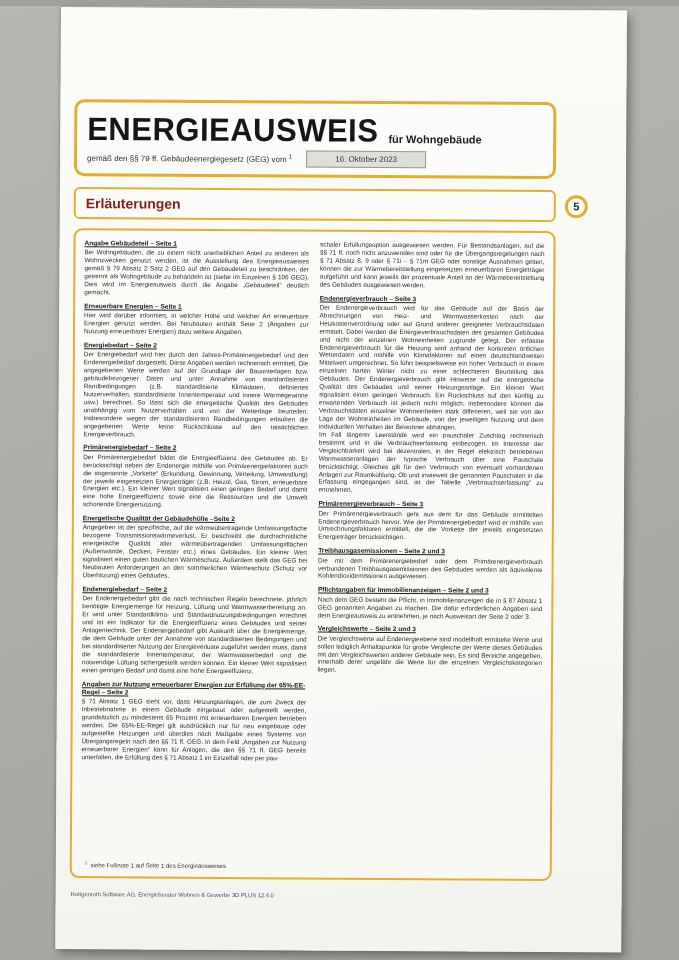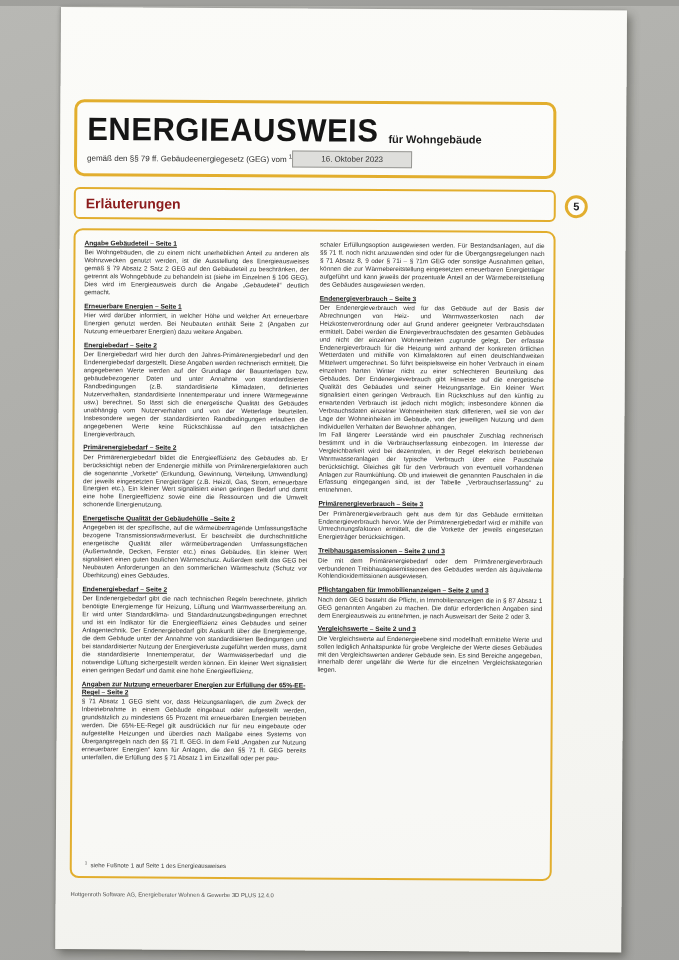--- a/index.html
+++ b/index.html
@@ -30,21 +30,21 @@
   .title-row { display: flex; align-items: flex-end; gap: 10px; }
   .big-title {
     font-size: 31px; font-weight: 700; letter-spacing: .5px; color: #161616;
     line-height: 1; transform: scaleY(1.04); transform-origin: bottom left;
   }
   .subtitle { font-size: 11px; font-weight: 700; color: #1c1c1c; padding-bottom: 2px; margin-top: 24px; }
   .law-row { display: flex; align-items: center; margin-top: 4px; }
   .law-text { font-size: 8px; color: #2c2c2c; }
   .law-text sup { font-size: 6px; }
   .date-box {
-    min-width: 120px; text-align: center;
+    margin-left: 14px; min-width: 120px; text-align: center;
     background: #dededb; border: 1px solid #989894; color: #333;
     font-size: 8px; padding: 3px 8px;
   }
 
   .section-row { display: flex; align-items: center; margin: 11px 0 0 14px; }
   .section-bar {
     width: 482px; border: 2.5px solid #e2ae2e; border-radius: 6px;
     padding: 5px 10px; background: rgba(255,255,255,.4);
   }
   .section-title { font-size: 14px; font-weight: 700; color: #8b1c1c; }

